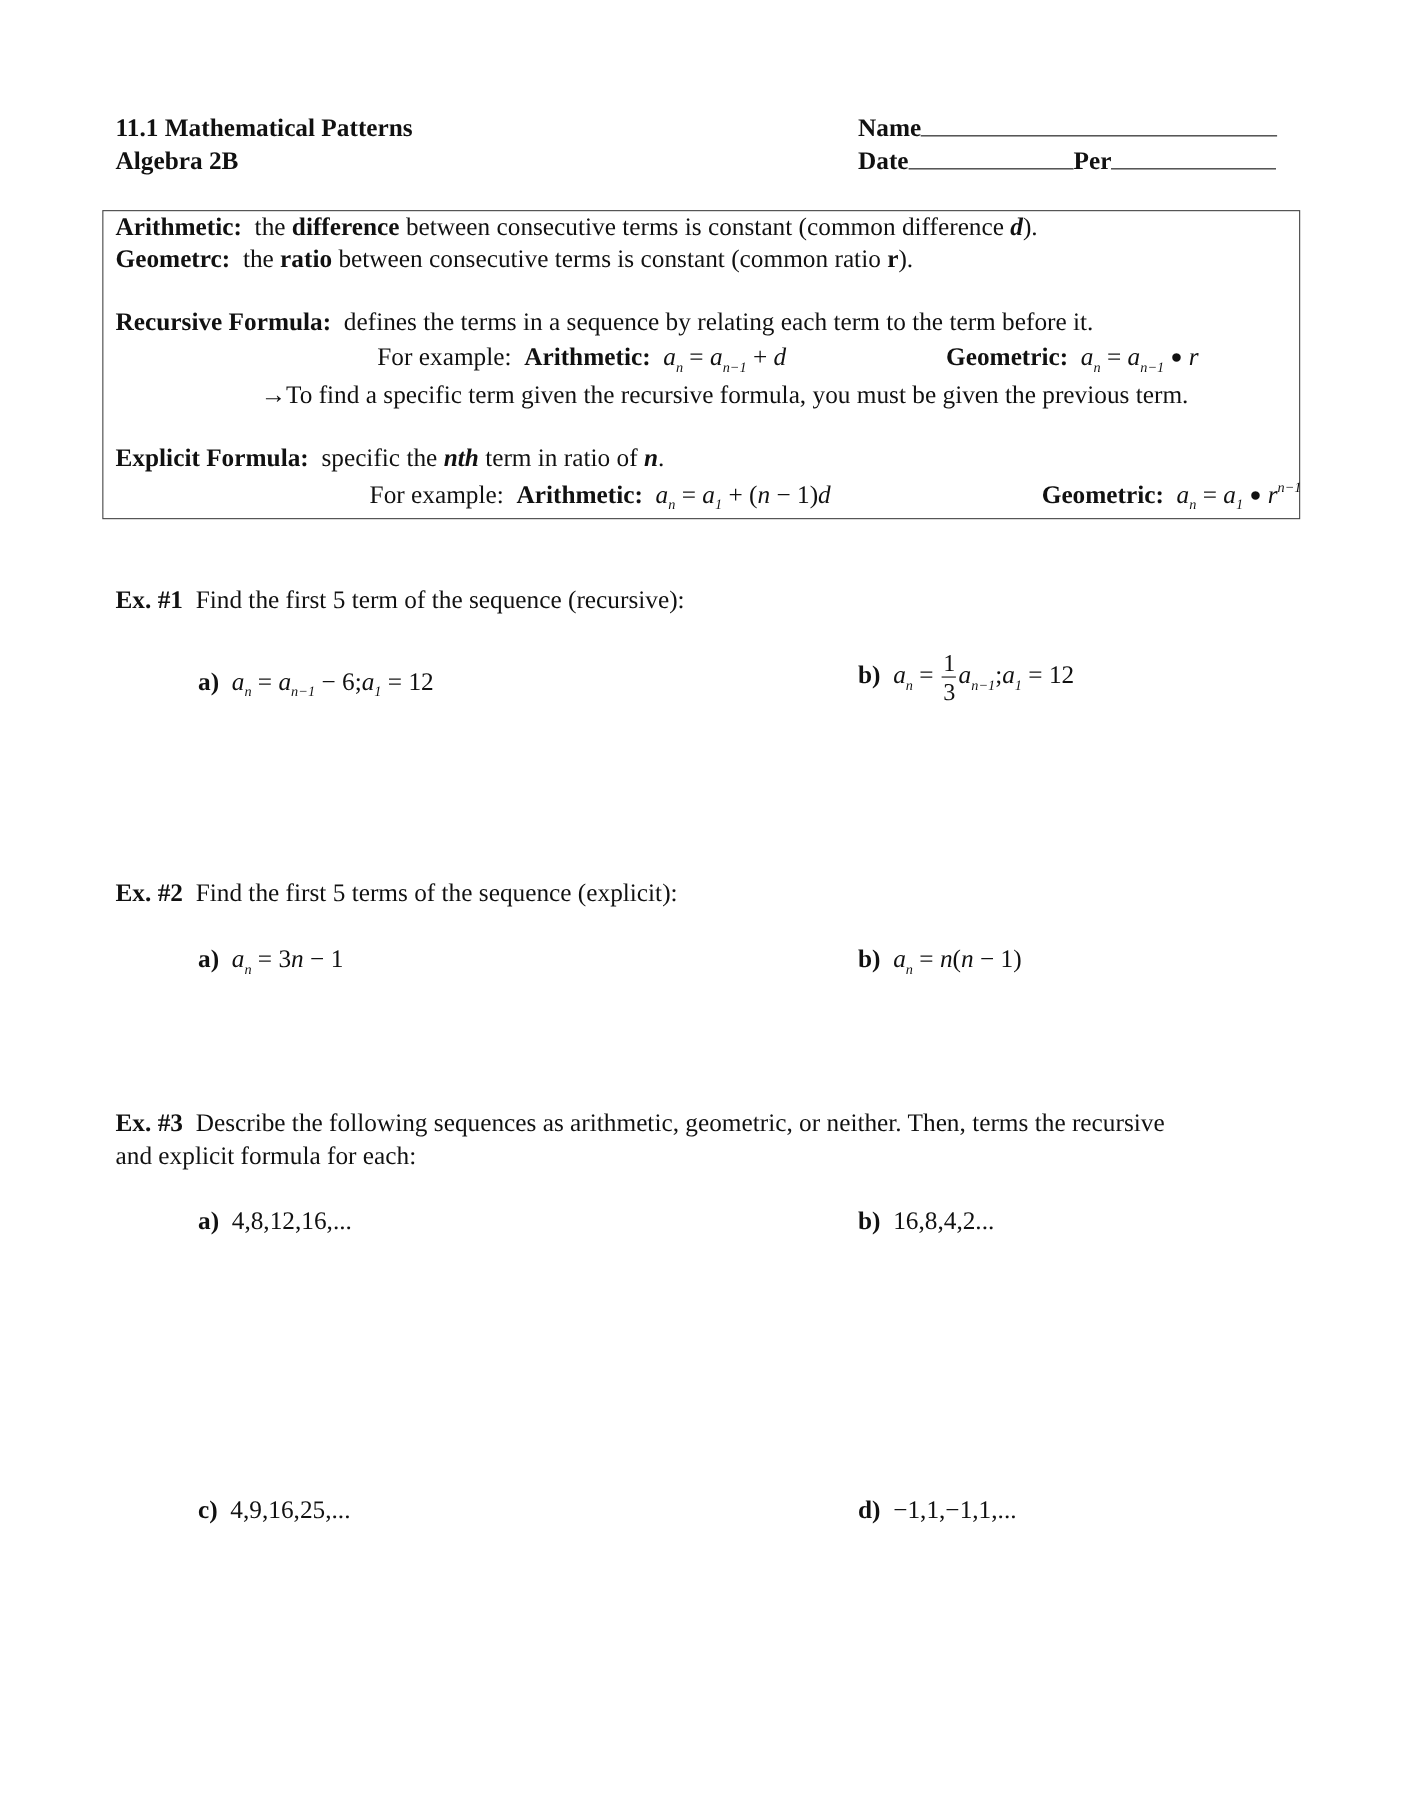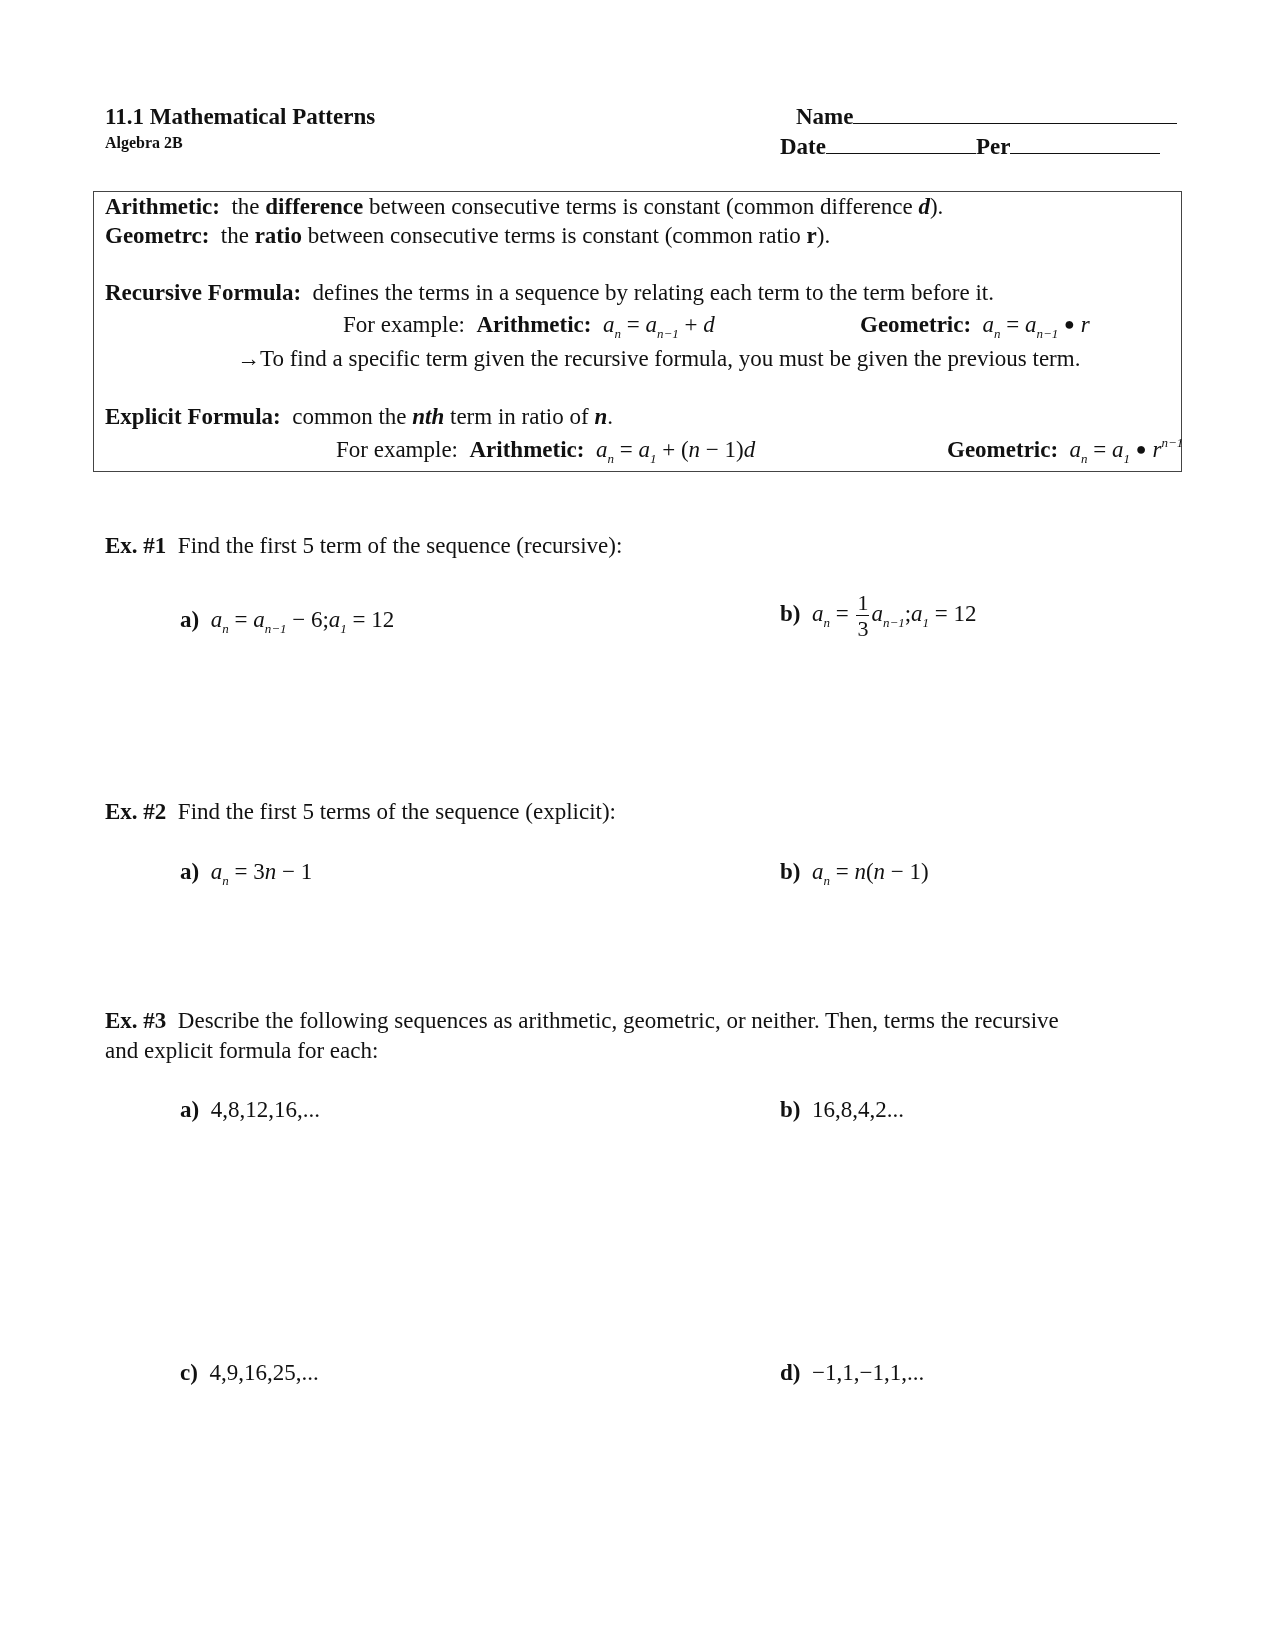--- a/index.html
+++ b/index.html
@@ -24,23 +24,23 @@
   .frac { display: inline-block; vertical-align: middle; text-align: center; line-height: 1; margin: 0 2px; }
   .frac span { display: block; font-size: 22px; }
   .frac .num { border-bottom: 1.3px solid #111; padding: 0 1px 1px; }
   .frac .den { padding-top: 2px; }
   .dot { font-size: 18px; vertical-align: 2px; }
 </style>
 </head>
 <body>
 
 <div class="abs b" style="left:105px; top:104px; font-size:23px;font-family:Liberation Serif, serif;">11.1 Mathematical Patterns</div>
-<div class="abs b" style="left:105px; top:134px; font-size:16px;">Algebra 2B</div>
+<div class="abs b" style="left:105px; top:134px; font-size:23px;">Algebra 2B</div>
 
-<div class="abs" style="left:796px; top:104px;">
+<div class="abs" style="left:780px; top:104px;">
   <span class="b">Name</span><span class="blank" style="width:324px;"></span>
 </div>
 <div class="abs" style="left:780px; top:134px;">
   <span class="b">Date</span><span class="blank" style="width:150px;"></span><span class="b">Per</span><span class="blank" style="width:150px;"></span>
 </div>
 
 <div class="box"></div>
 
 <div class="abs" style="left:105px; top:194px;">
   <span class="b">Arithmetic:</span>&nbsp;
@@ -67,21 +67,21 @@
   <span class="math"><span class="mv">a</span><sub>n</sub> = <span class="mv">a</span><sub>n−1</sub> + <span class="mv">d</span></span>
 </div>
 <div class="abs" style="left:860px; top:312px;">
   <span class="b">Geometric:</span>&nbsp;
   <span class="math"><span class="mv">a</span><sub>n</sub> = <span class="mv">a</span><sub>n−1</sub> <span class="dot">●</span> <span class="mv">r</span></span>
 </div>
 <div class="abs" style="left:237px; top:346px;">→To find a specific term given the recursive formula, you must be given the previous term.</div>
 
 <div class="abs" style="left:105px; top:404px;">
   <span class="b">Explicit Formula:</span>&nbsp;
-  <span>common the</span>
+  <span>specific the</span>
   <span class="b it">nth</span>
   <span>term in ratio of</span>
   <span class="b it">n</span><span>.</span>
 </div>
 <div class="abs" style="left:336px; top:437px;">
   <span>For example:</span>&nbsp;
   <span class="b">Arithmetic:</span>&nbsp;
   <span class="math"><span class="mv">a</span><sub>n</sub> = <span class="mv">a</span><sub>1</sub> + (<span class="mv">n</span> − 1)<span class="mv">d</span></span>
 </div>
 <div class="abs" style="left:903px; top:437px;margin-left:44px;">

